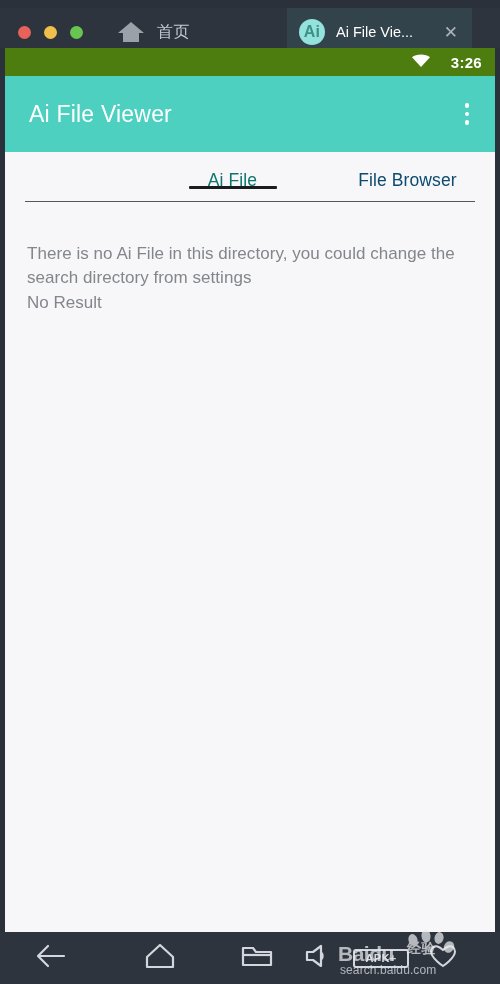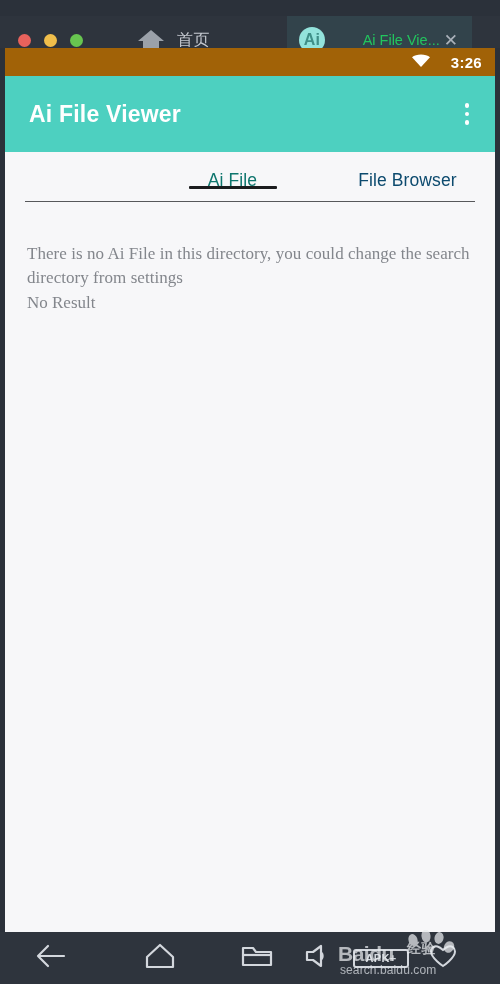--- a/index.html
+++ b/index.html
@@ -19,26 +19,25 @@
     position: relative;
     width: 500px;
     height: 984px;
     background: #2b313a;
     overflow: hidden;
   }
 
   
   .chrome {
     position: absolute;
-    left: 0; top: 16px;
+    left: 0; top: 8px;
     width: 500px; height: 48px;
     background: #2e343d;
     display: flex;
     align-items: center;
-    gap: 20px;
   }
   .traffic {
     display: flex;
     align-items: center;
     gap: 13px;
     padding-left: 18px;
     height: 48px;
   }
   .light {
     width: 13px; height: 13px;
@@ -79,27 +78,26 @@
     display: flex;
     align-items: center;
     justify-content: center;
     font-size: 16px;
     color: #3f8f88;
     font-weight: bold;
     flex: none;
     letter-spacing: 0.3px;
   }
   .app-tab-label {
-    color: #22c55e;
+    color: #ffffff;
     font-size: 14.5px;
     margin-left: 11px;
     white-space: nowrap;
     overflow: hidden;
     flex: 1;
-    text-align: right;
   }
   .tab-close {
     color: #aab1ba;
     font-size: 17px;
     line-height: 1;
     padding: 4px 4px;
     flex: none;
   }
 
   
@@ -111,21 +109,21 @@
     background: #f7f7f9;
     box-sizing: border-box;
     border-left: 5px solid #2b313a;
     border-right: 5px solid #2b313a;
     overflow: hidden;
   }
 
   
   .status-bar {
     height: 28px;
-    background: #a16207;
+    background: #4d7c0f;
     display: flex;
     align-items: center;
     justify-content: flex-end;
     padding-right: 13px;
     gap: 20px;
   }
   .status-time {
     color: #ffffff;
     font-size: 15px;
     font-weight: bold;
@@ -146,21 +144,21 @@
     content: "";
     position: absolute;
     left: 0; right: 0; bottom: -6px;
     height: 6px;
     background: linear-gradient(to bottom, rgba(0,0,0,0.14), rgba(0,0,0,0));
     pointer-events: none;
   }
   .app-title {
     color: #ffffff;
     font-size: 23px;
-    font-weight: bold;
+    font-weight: normal;
     letter-spacing: 0.2px;
   }
   .overflow-menu {
     display: flex;
     flex-direction: column;
     align-items: center;
     gap: 4px;
     padding: 6px 8px;
   }
   .overflow-menu .dot {
@@ -205,21 +203,20 @@
     position: absolute;
     left: 20px; right: 20px;
     bottom: 2px;
     height: 1px;
     background: #57585b;
   }
 
   
   .content {
     padding: 38px 22px 0 22px;
-    font-family: Liberation Serif, serif;
   }
   .empty-message {
     font-size: 17px;
     line-height: 1.42;
     color: #83868c;
     letter-spacing: 0.05px;
   }
   .empty-result {
     margin-top: 3px;
     text-align: left;

